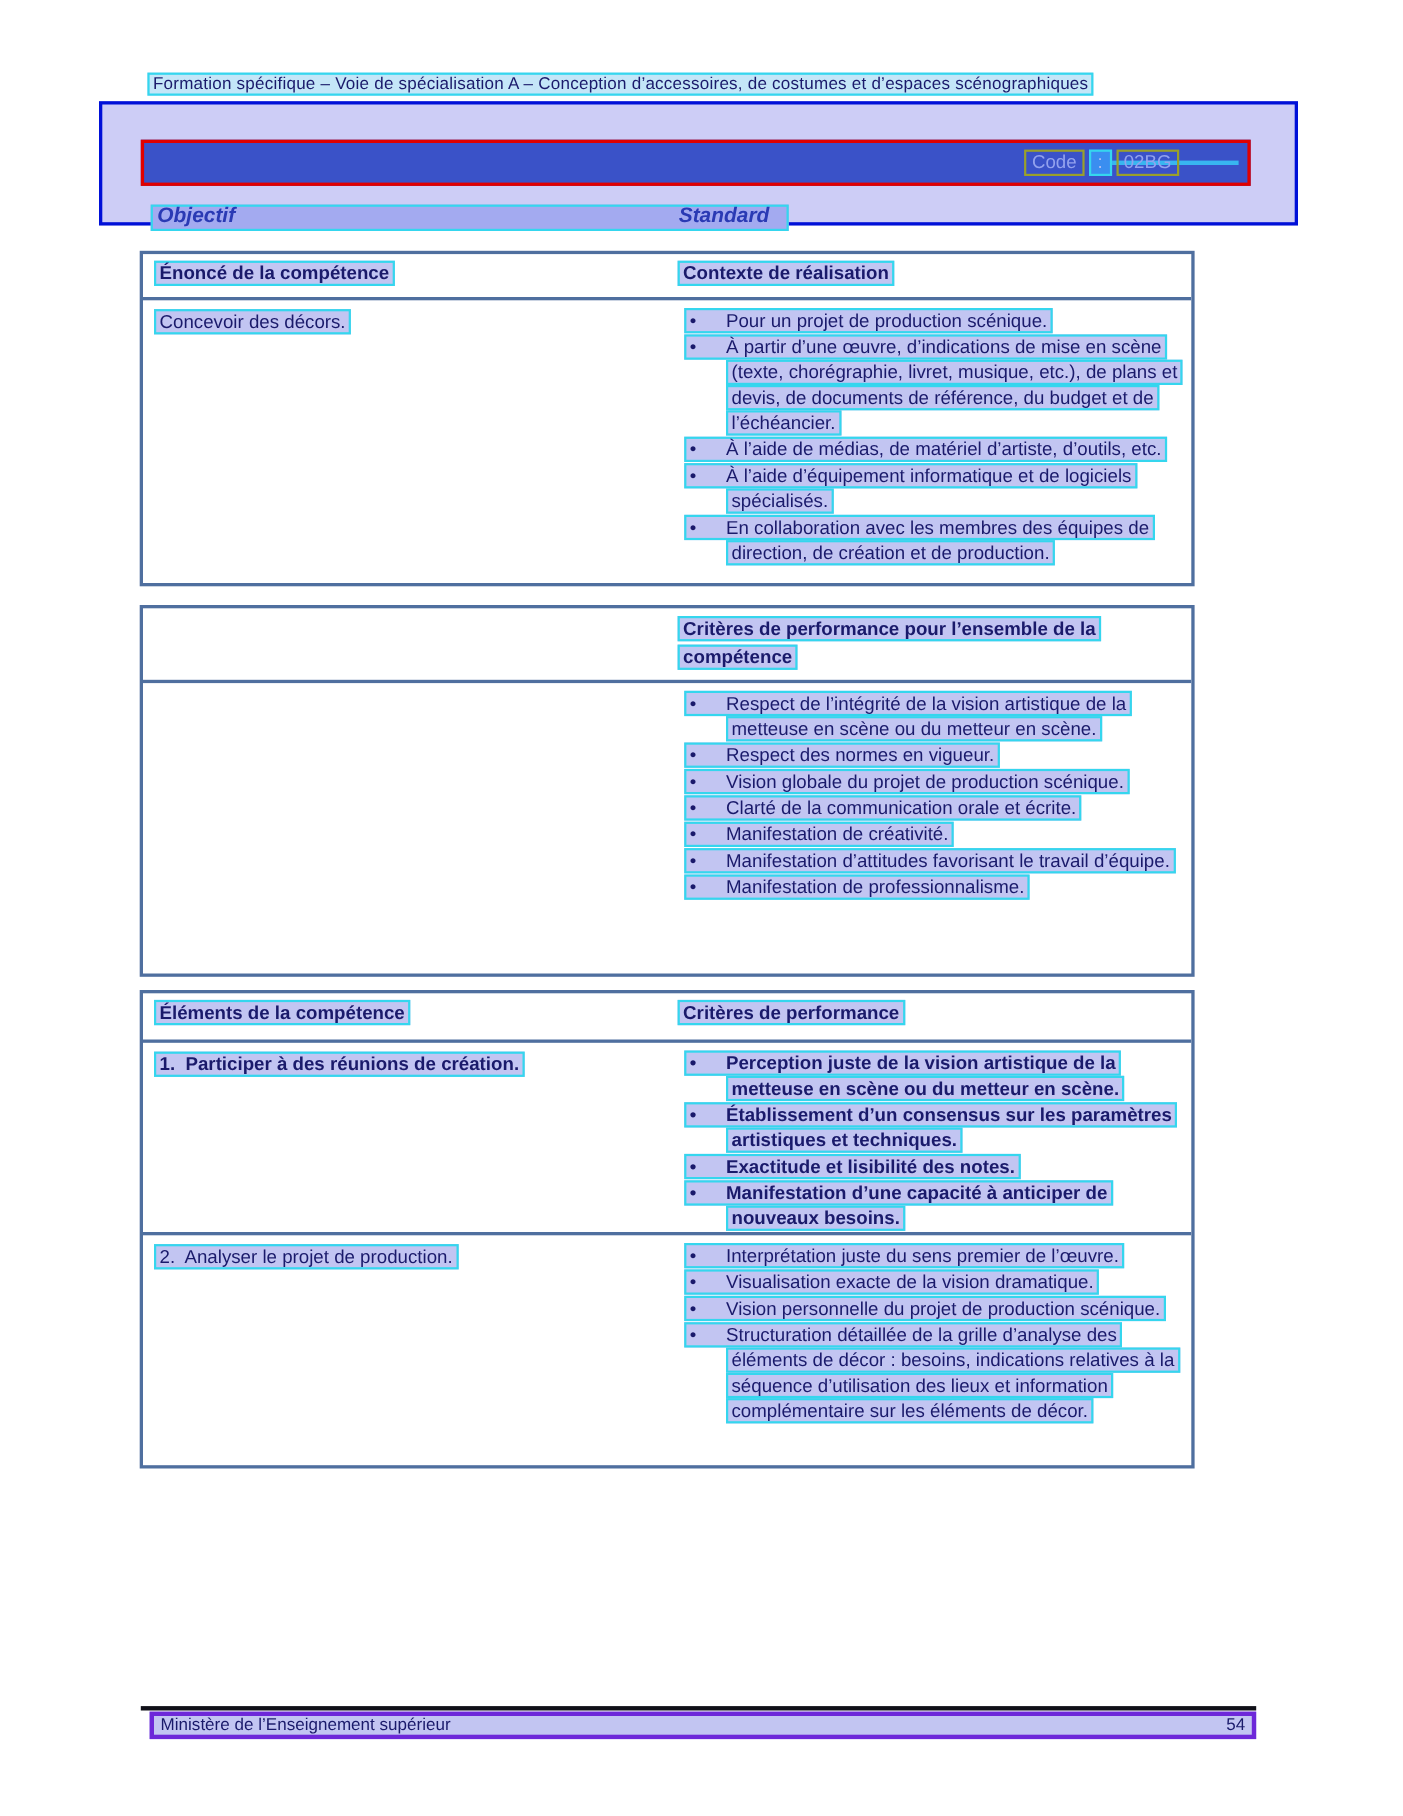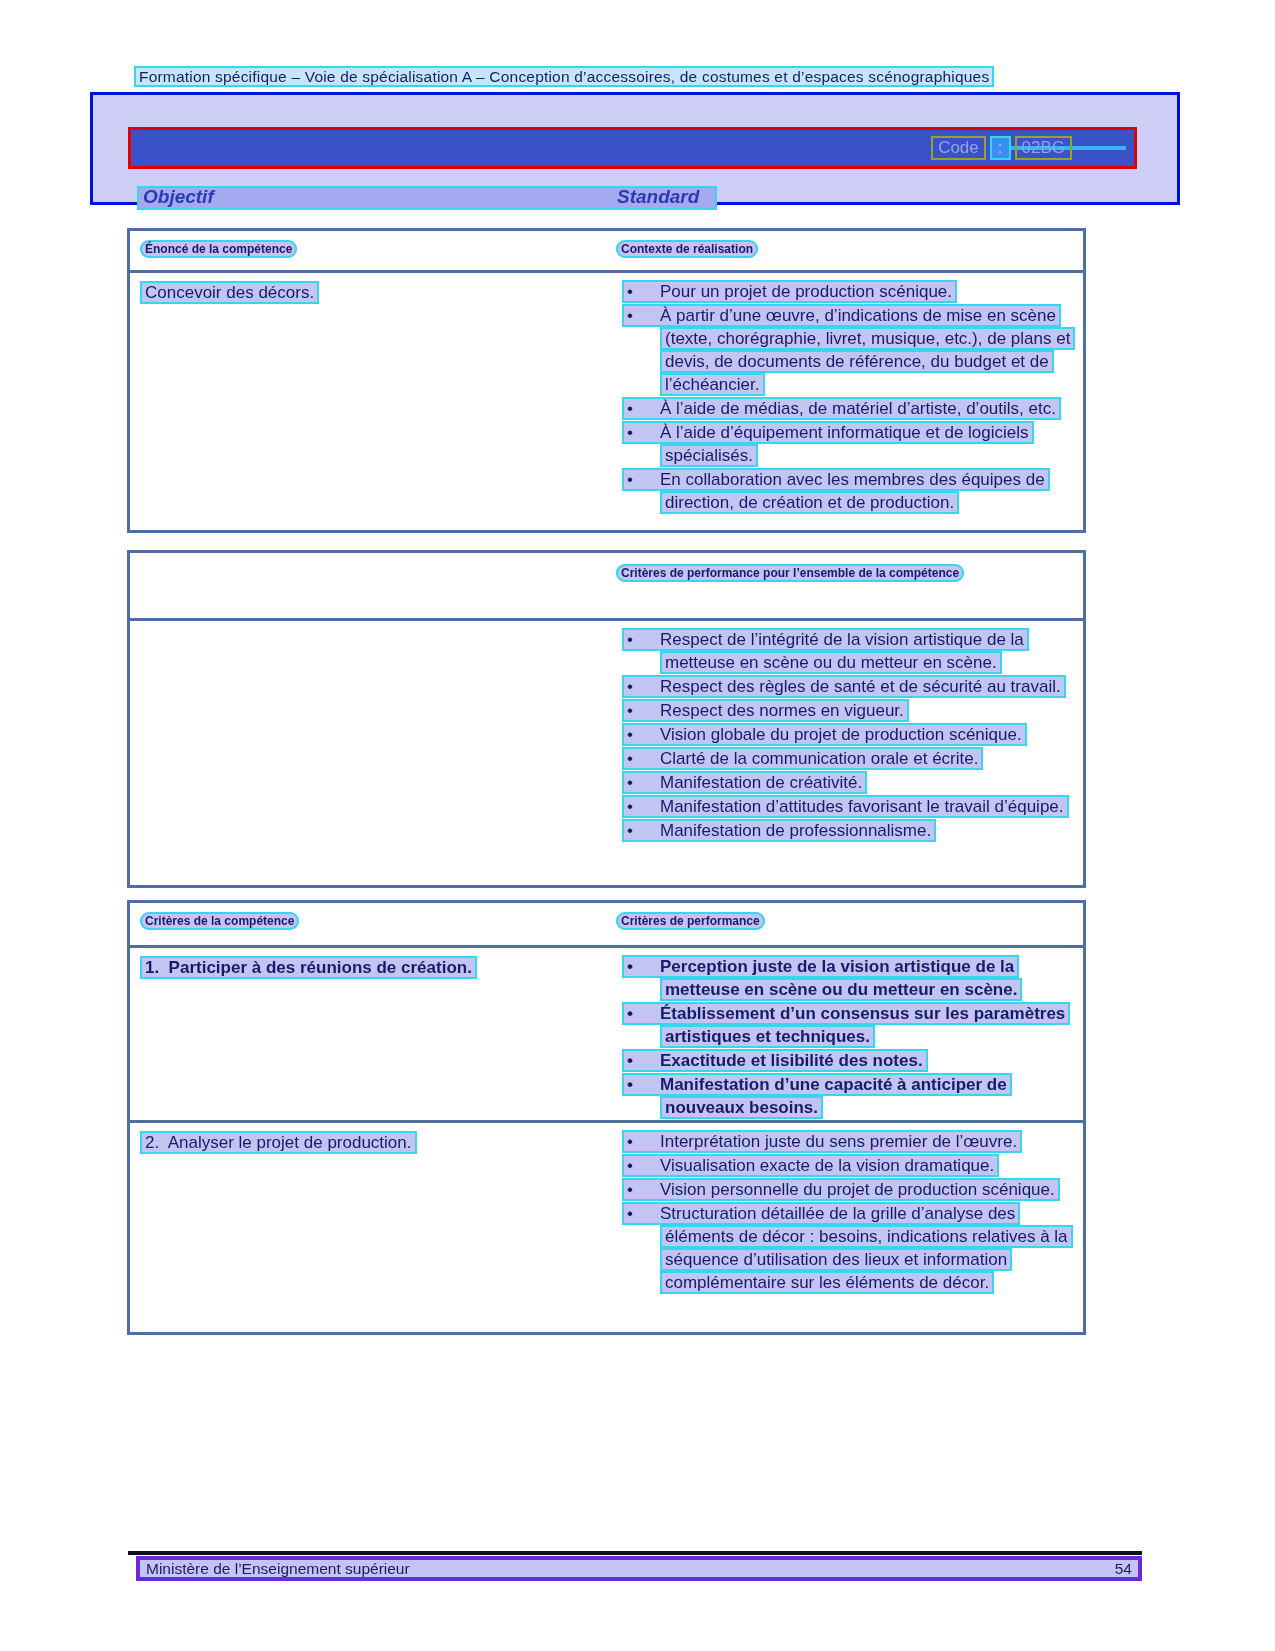--- a/index.html
+++ b/index.html
@@ -71,21 +71,21 @@
   .tbl-2 { top: 550px;  height: 338px; }
   .tbl-3 { top: 900px;  height: 435px; }
 
   .thead { display: flex; border-bottom: 3px solid #4f6f9f; }
   .tbl-1 .thead { height: 42px; }
   .tbl-2 .thead { height: 68px; }
   .tbl-3 .thead { height: 45px; }
   .th-l { width: 478px; padding: 8px 6px 0 10px; }
   .th-r { width: 475px; padding: 8px 6px 0 8px;  }
   .tbl-2 .th-r { padding-top: 6px; max-width: 470px; line-height: 25px; }
-  .hdr { font-weight: bold; font-size: 12px; border-radius: 10px; }
+  .hdr { font-weight: bold; font-size: 17px; }
 
   .trow { display: flex; }
   .trow + .trow { border-top: 3px solid #4f6f9f; }
   .cell-l { width: 478px; padding: 8px 6px 0 10px; font-size: 17px; line-height: 23px; }
   .cell-r { width: 475px; padding: 7px 6px 0 8px;  font-size: 17px; line-height: 23px; }
 
   .bullet { padding-left: 44px; text-indent: -38px; margin-bottom: 1px; }
   .dot { display: inline-block; width: 33px; text-indent: 0; }
 
   
@@ -139,34 +139,33 @@
 
 <div class="abs tbl tbl-2">
   <div class="thead">
     <div class="th-l"></div>
     <div class="th-r"><span class="hl hdr">Critères de performance pour l’ensemble de la compétence</span></div>
   </div>
   <div class="trow">
     <div class="cell-l"></div>
     <div class="cell-r">
       <div class="bullet"><span class="hl"><span class="dot">•</span><span>Respect de l’intégrité de la vision artistique de la metteuse en scène ou du metteur en scène.</span></span></div>
-      <div class="bullet"><span class="hl"><span class="dot">•</span><span>Respect des règles de santé et de sécurité au travail.</span></span></div>
       <div class="bullet"><span class="hl"><span class="dot">•</span><span>Respect des normes en vigueur.</span></span></div>
       <div class="bullet"><span class="hl"><span class="dot">•</span><span>Vision globale du projet de production scénique.</span></span></div>
       <div class="bullet"><span class="hl"><span class="dot">•</span><span>Clarté de la communication orale et écrite.</span></span></div>
       <div class="bullet"><span class="hl"><span class="dot">•</span><span>Manifestation de créativité.</span></span></div>
       <div class="bullet"><span class="hl"><span class="dot">•</span><span>Manifestation d’attitudes favorisant le travail d’équipe.</span></span></div>
       <div class="bullet"><span class="hl"><span class="dot">•</span><span>Manifestation de professionnalisme.</span></span></div>
     </div>
   </div>
 </div>
 
 <div class="abs tbl tbl-3">
   <div class="thead">
-    <div class="th-l"><span class="hl hdr">Critères de la compétence</span></div>
+    <div class="th-l"><span class="hl hdr">Éléments de la compétence</span></div>
     <div class="th-r"><span class="hl hdr">Critères de performance</span></div>
   </div>
   <div class="trow" style="min-height:172px;font-weight:bold;">
     <div class="cell-l">
       <span class="hl">1.&nbsp; Participer à des réunions de création.</span>
     </div>
     <div class="cell-r">
       <div class="bullet"><span class="hl"><span class="dot">•</span><span>Perception juste de la vision artistique de la metteuse en scène ou du metteur en scène.</span></span></div>
       <div class="bullet"><span class="hl"><span class="dot">•</span><span>Établissement d’un consensus sur les paramètres artistiques et techniques.</span></span></div>
       <div class="bullet"><span class="hl"><span class="dot">•</span><span>Exactitude et lisibilité des notes.</span></span></div>

